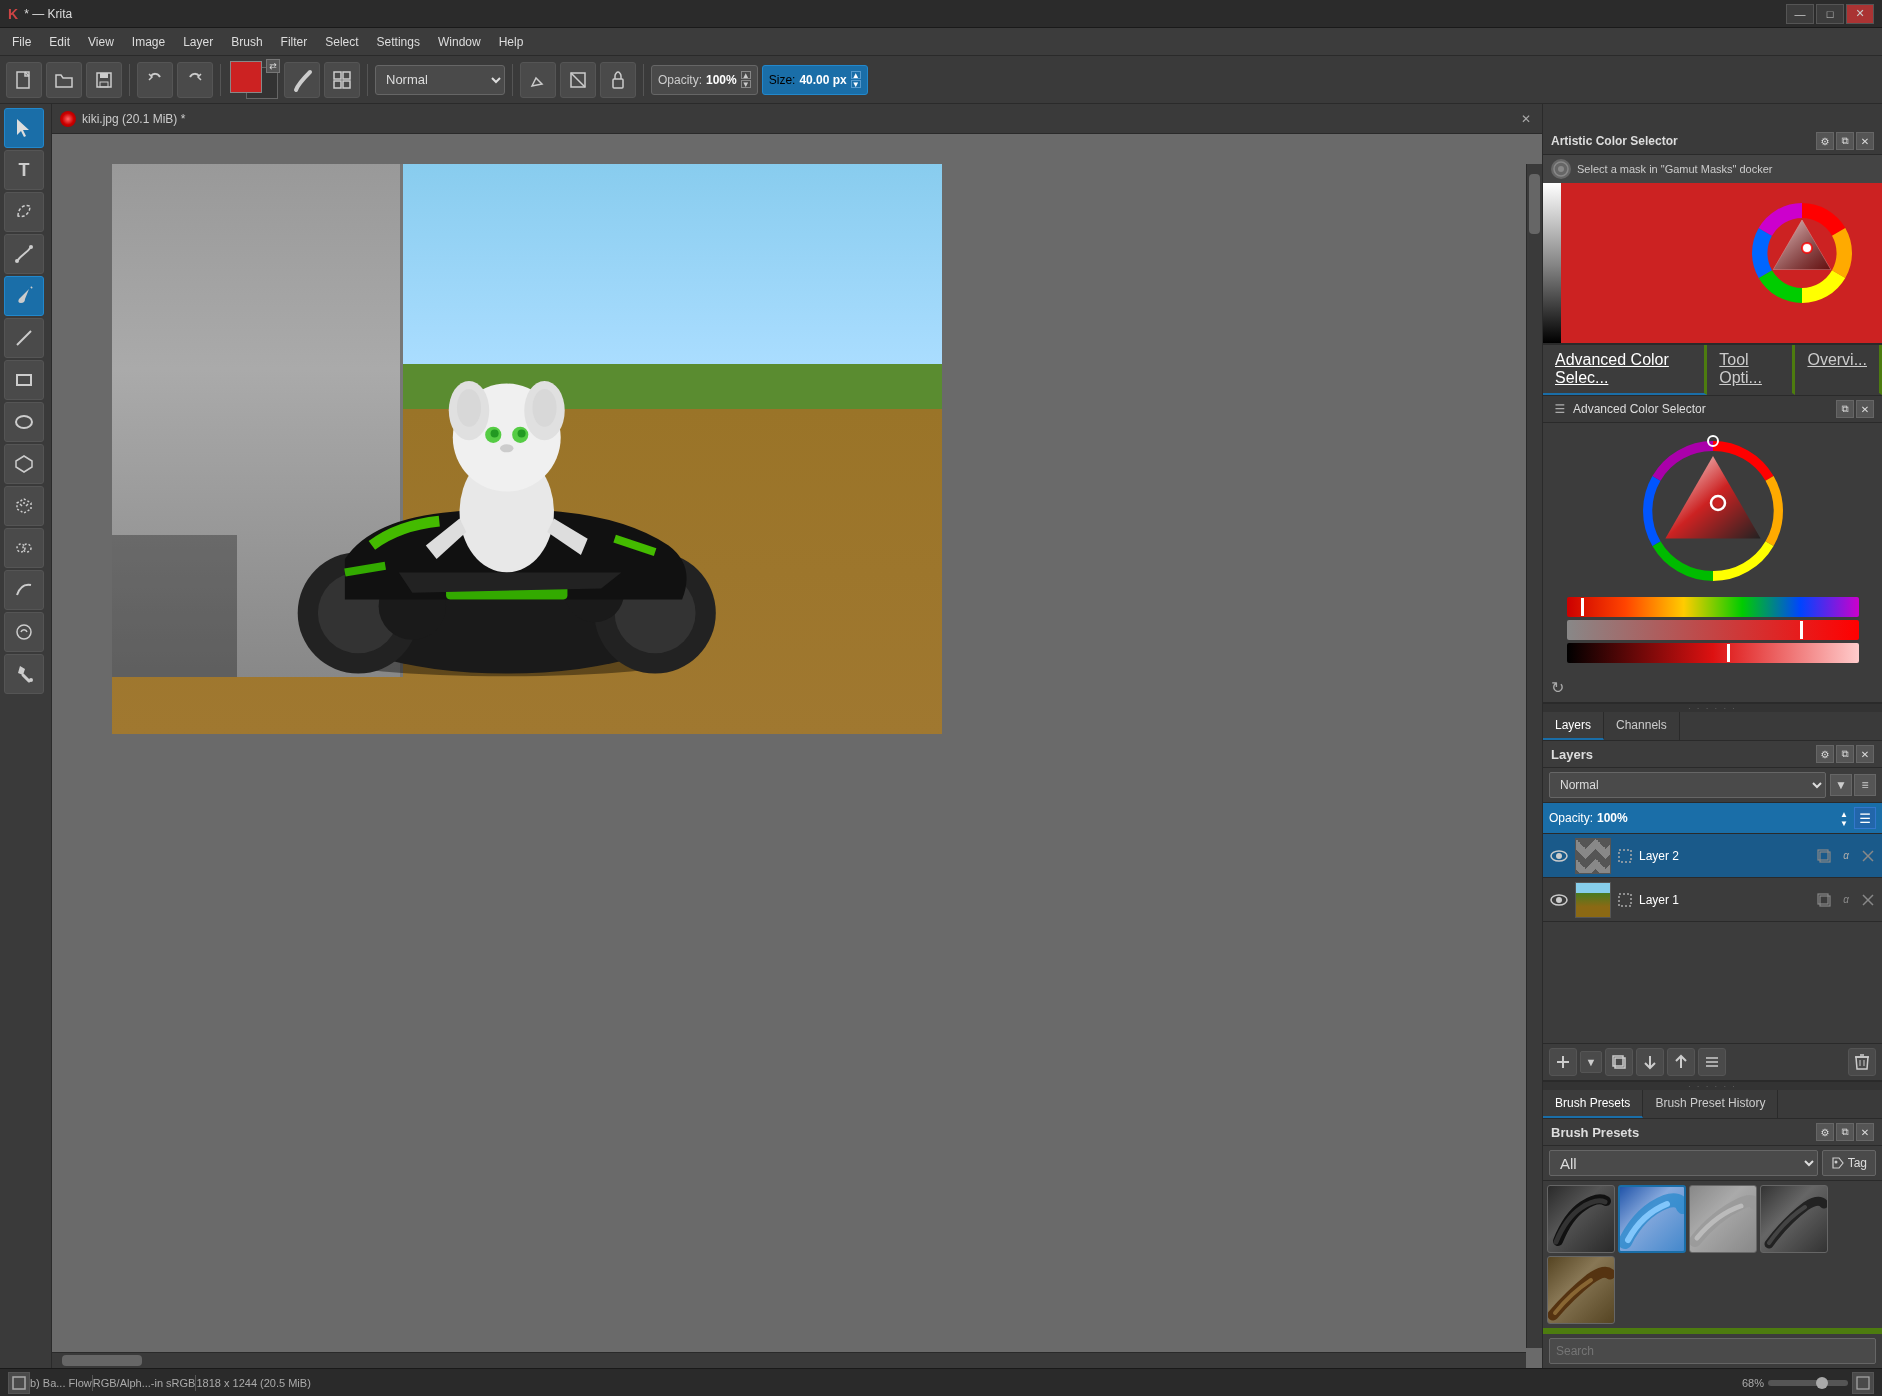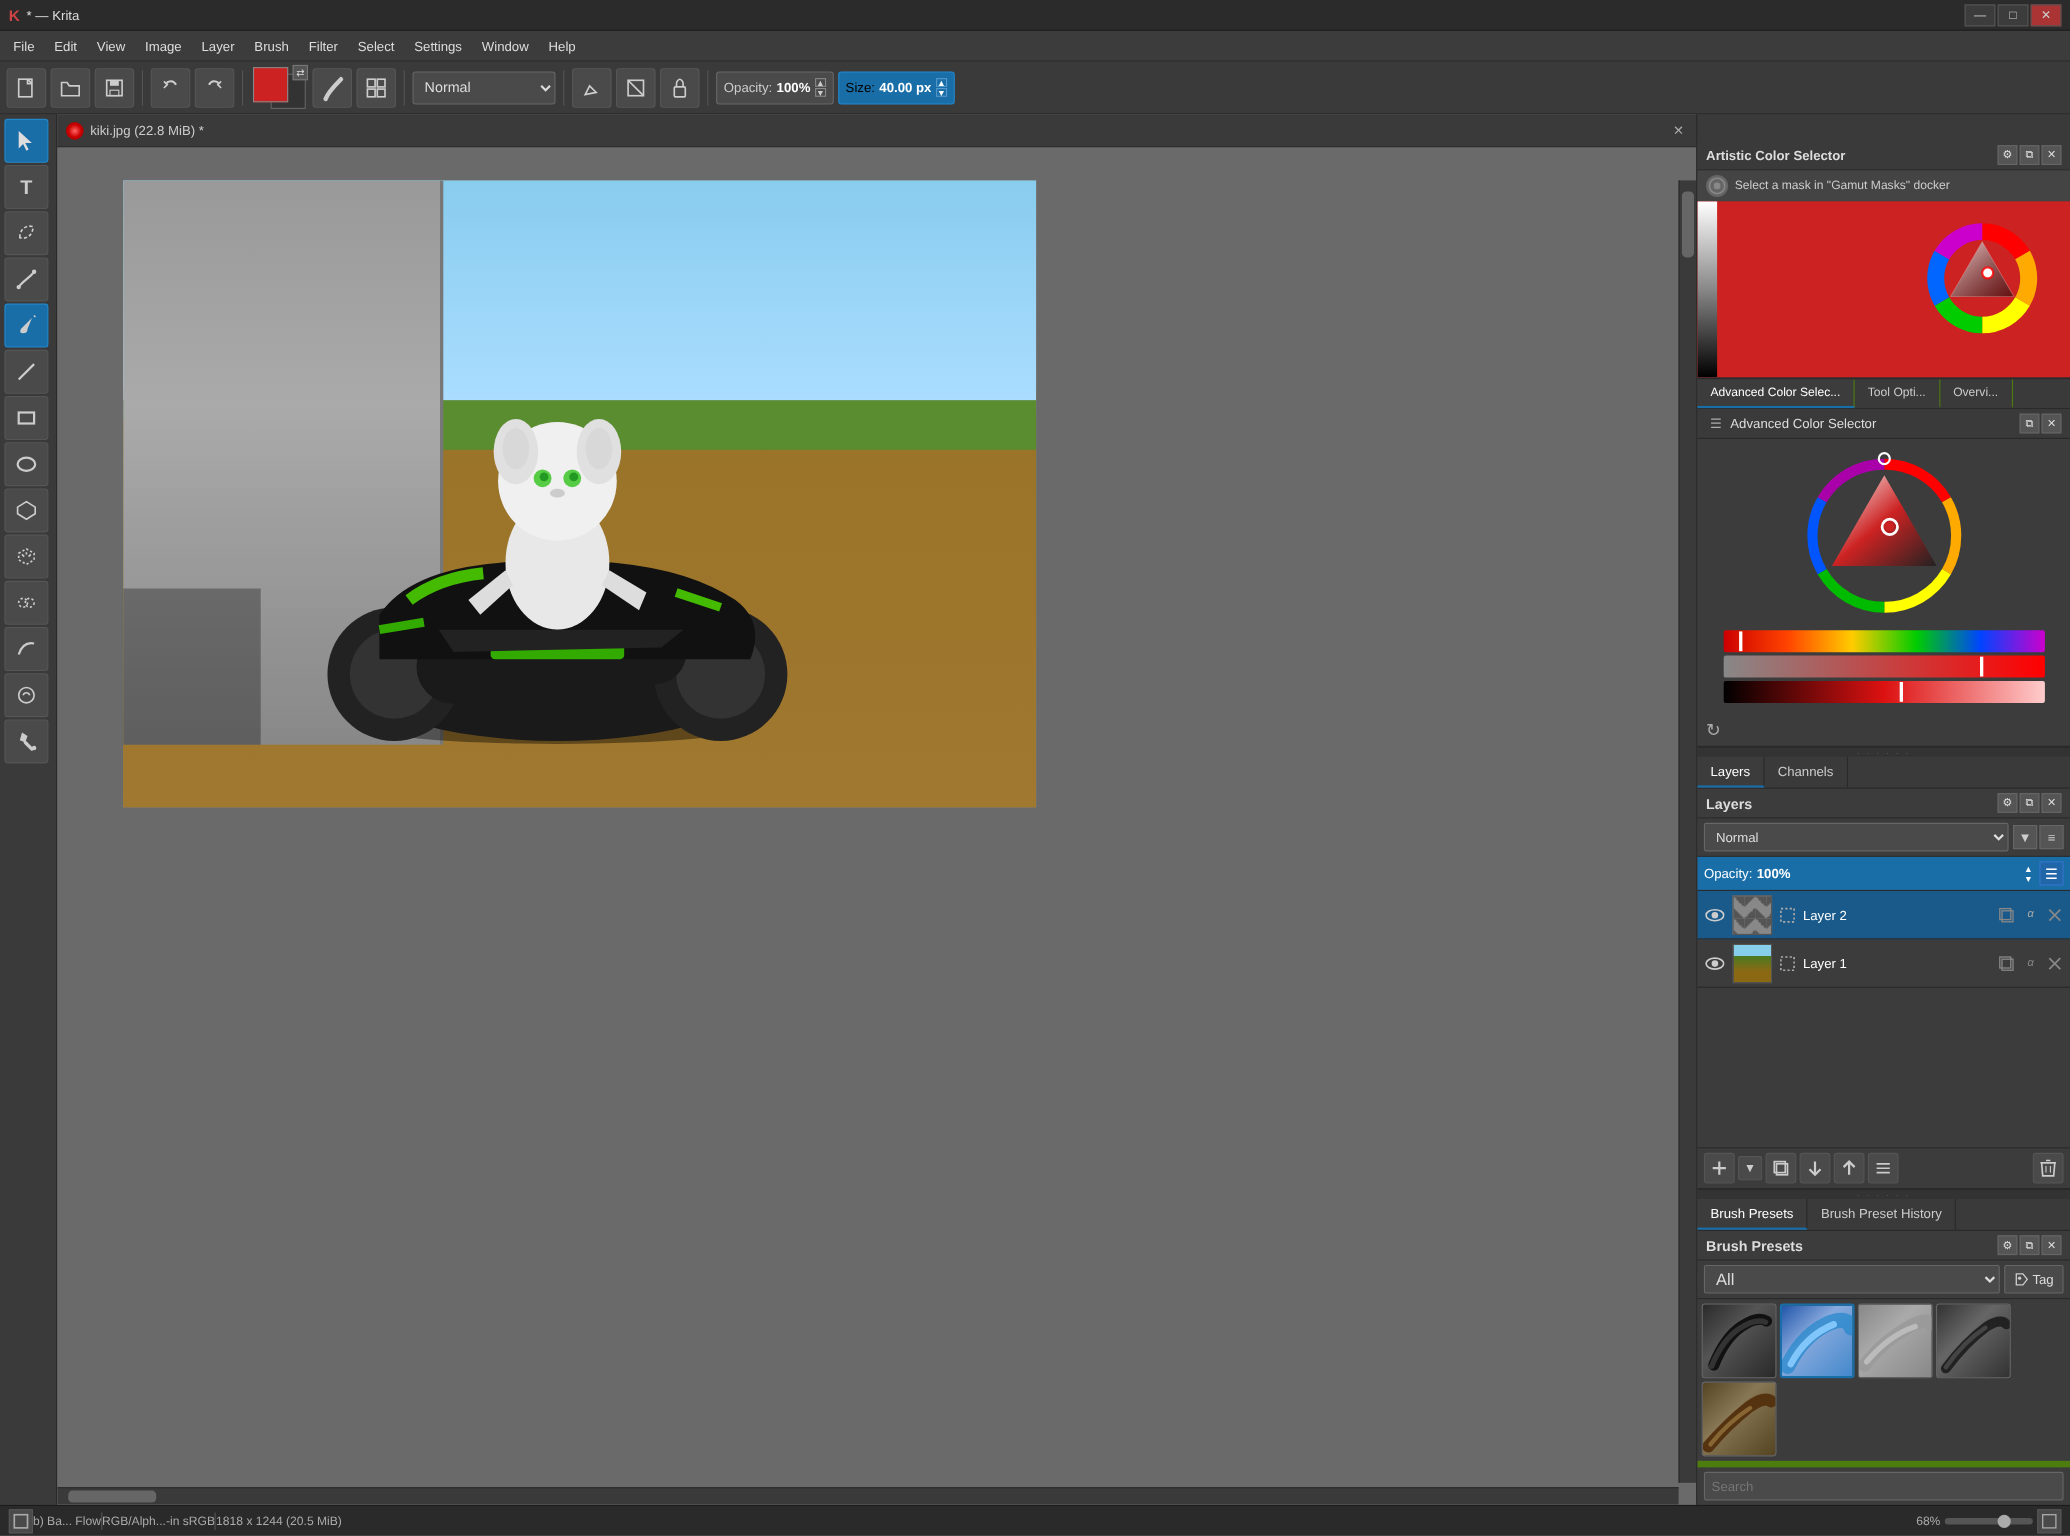--- a/index.html
+++ b/index.html
@@ -324,23 +324,24 @@
     
     #color-tabs {
       display: flex;
       background: #3a3a3a;
       border-bottom: 1px solid #2a2a2a;
     }
     .color-tab {
       padding: 6px 12px;
       cursor: pointer;
       color: #ccc;
-      font-size: 11px;
-      border-right: 1px solid #4d7c0f;
+      font-size: 16px;
+      border-right: 3px solid #4d7c0f;
       border-bottom: 2px solid transparent;
+      text-decoration: underline;
     }
     .color-tab.active { 
       background: #3c3c3c; 
       border-bottom-color: #1a6ea8;
       color: #fff;
     }
 
     
     #adv-color-panel {
       background: #3c3c3c;
@@ -934,21 +935,21 @@
           <path d="M10 12 L16 18" stroke="#ccc" stroke-width="3" stroke-linecap="round"></path>
           <circle cx="18" cy="17" r="2" fill="#ccc"></circle>
         </svg>
     </div>
   </div>
 
   <div id="canvas-area">
 
     <div id="canvas-tab">
       <div id="canvas-tab-icon"></div>
-      <span class="canvas-tab-title">kiki.jpg (22.8 MiB) *</span>
+      <span class="canvas-tab-title">kiki.jpg (20.1 MiB) *</span>
       <div class="canvas-close-btn">✕</div>
     </div>
 
     <div id="canvas-viewport">
 
       <div id="canvas-image">
         <div id="kart-scene">
 
           <div style="position:absolute;top:0;left:0;width:100%;height:35%;background:linear-gradient(180deg,#88ccee 0%,#aaddff 100%);"></div>
 

